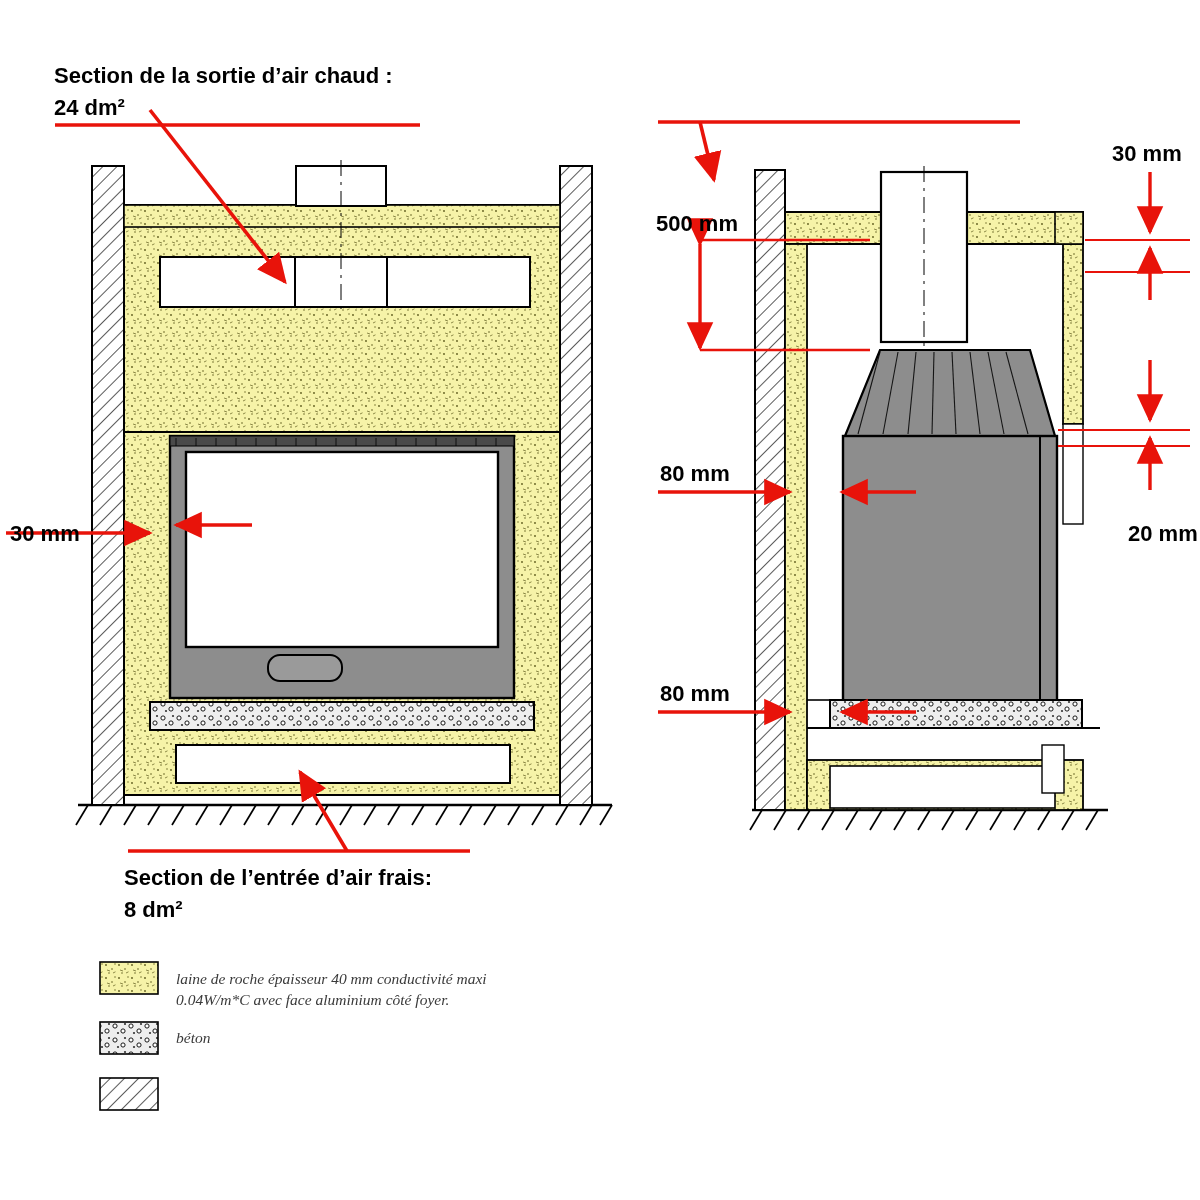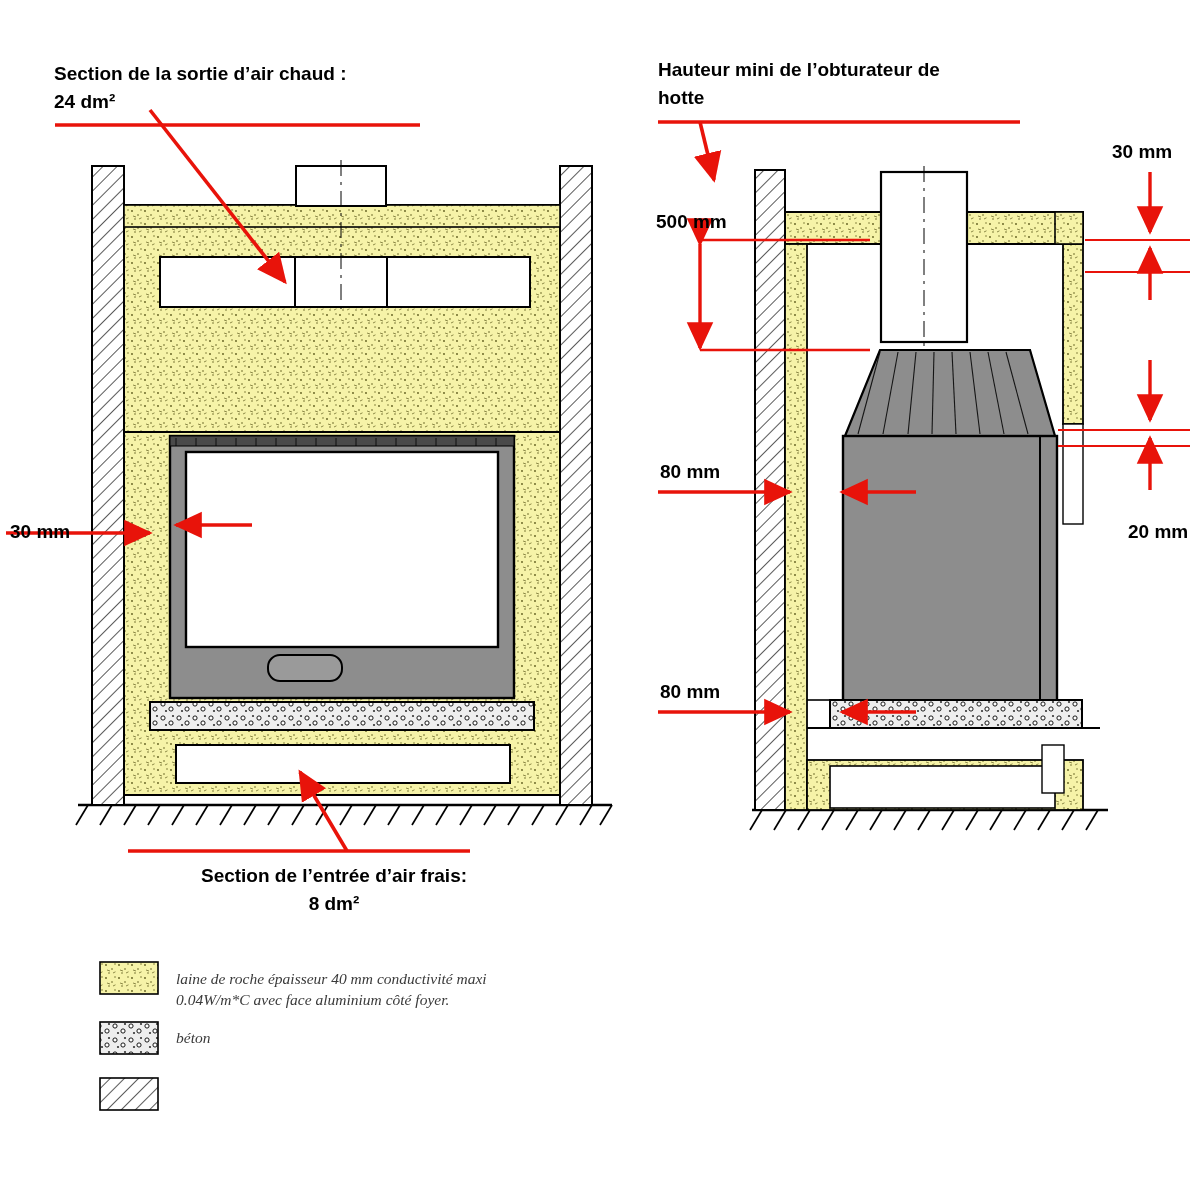--- a/index.html
+++ b/index.html
@@ -16,21 +16,21 @@
   }
   #stage {
     position: absolute;
     left: 0; top: 0;
     width: 1200px;
     height: 1200px;
   }
   .lbl {
     position: absolute;
     font-weight: bold;
-    font-size: 19px;
+    font-size: 22px;
     color: #000;
     line-height: 1.45;
     white-space: pre-line;
   }
   .legend-text {
     position: absolute;
     font-family: "Liberation Serif", serif;
     font-style: italic;
     font-size: 15.5px;
     color: #3a3a3a;
@@ -240,24 +240,22 @@
     <line x1="1058" y1="446" x2="1190" y2="446" stroke="#e8130a" stroke-width="2.2"></line>
 
     <rect x="100" y="962" width="58" height="32" fill="url(#wool)" stroke="#000" stroke-width="1.6"></rect>
     <rect x="100" y="1022" width="58" height="32" fill="url(#concrete)" stroke="#000" stroke-width="1.6"></rect>
     <rect x="100" y="1078" width="58" height="32" fill="url(#hatch45)" stroke="#000" stroke-width="1.6"></rect>
   </svg>
 
   <div class="lbl" style="left:54px; top:60px; width:420px;">Section de la sortie d’air chaud :
 24 dm²</div>
 
-  <div class="lbl" style="left:658px; top:56px; width:400px;">Hauteur mini de l’obturateur de
-hotte</div>
-
-  <div class="lbl" style="left:124px; top:862px; width:420px;text-align:center;">Section de l’entrée d’air frais:
+
+  <div class="lbl" style="left:124px; top:862px; width:420px;">Section de l’entrée d’air frais:
 8 dm²</div>
 
   <div class="lbl" style="left:10px; top:518px;">30 mm</div>
 
   <div class="lbl" style="left:1112px; top:138px;">30 mm</div>
 
   <div class="lbl" style="left:656px; top:208px;">500 mm</div>
 
   <div class="lbl" style="left:660px; top:458px;">80 mm</div>
 

